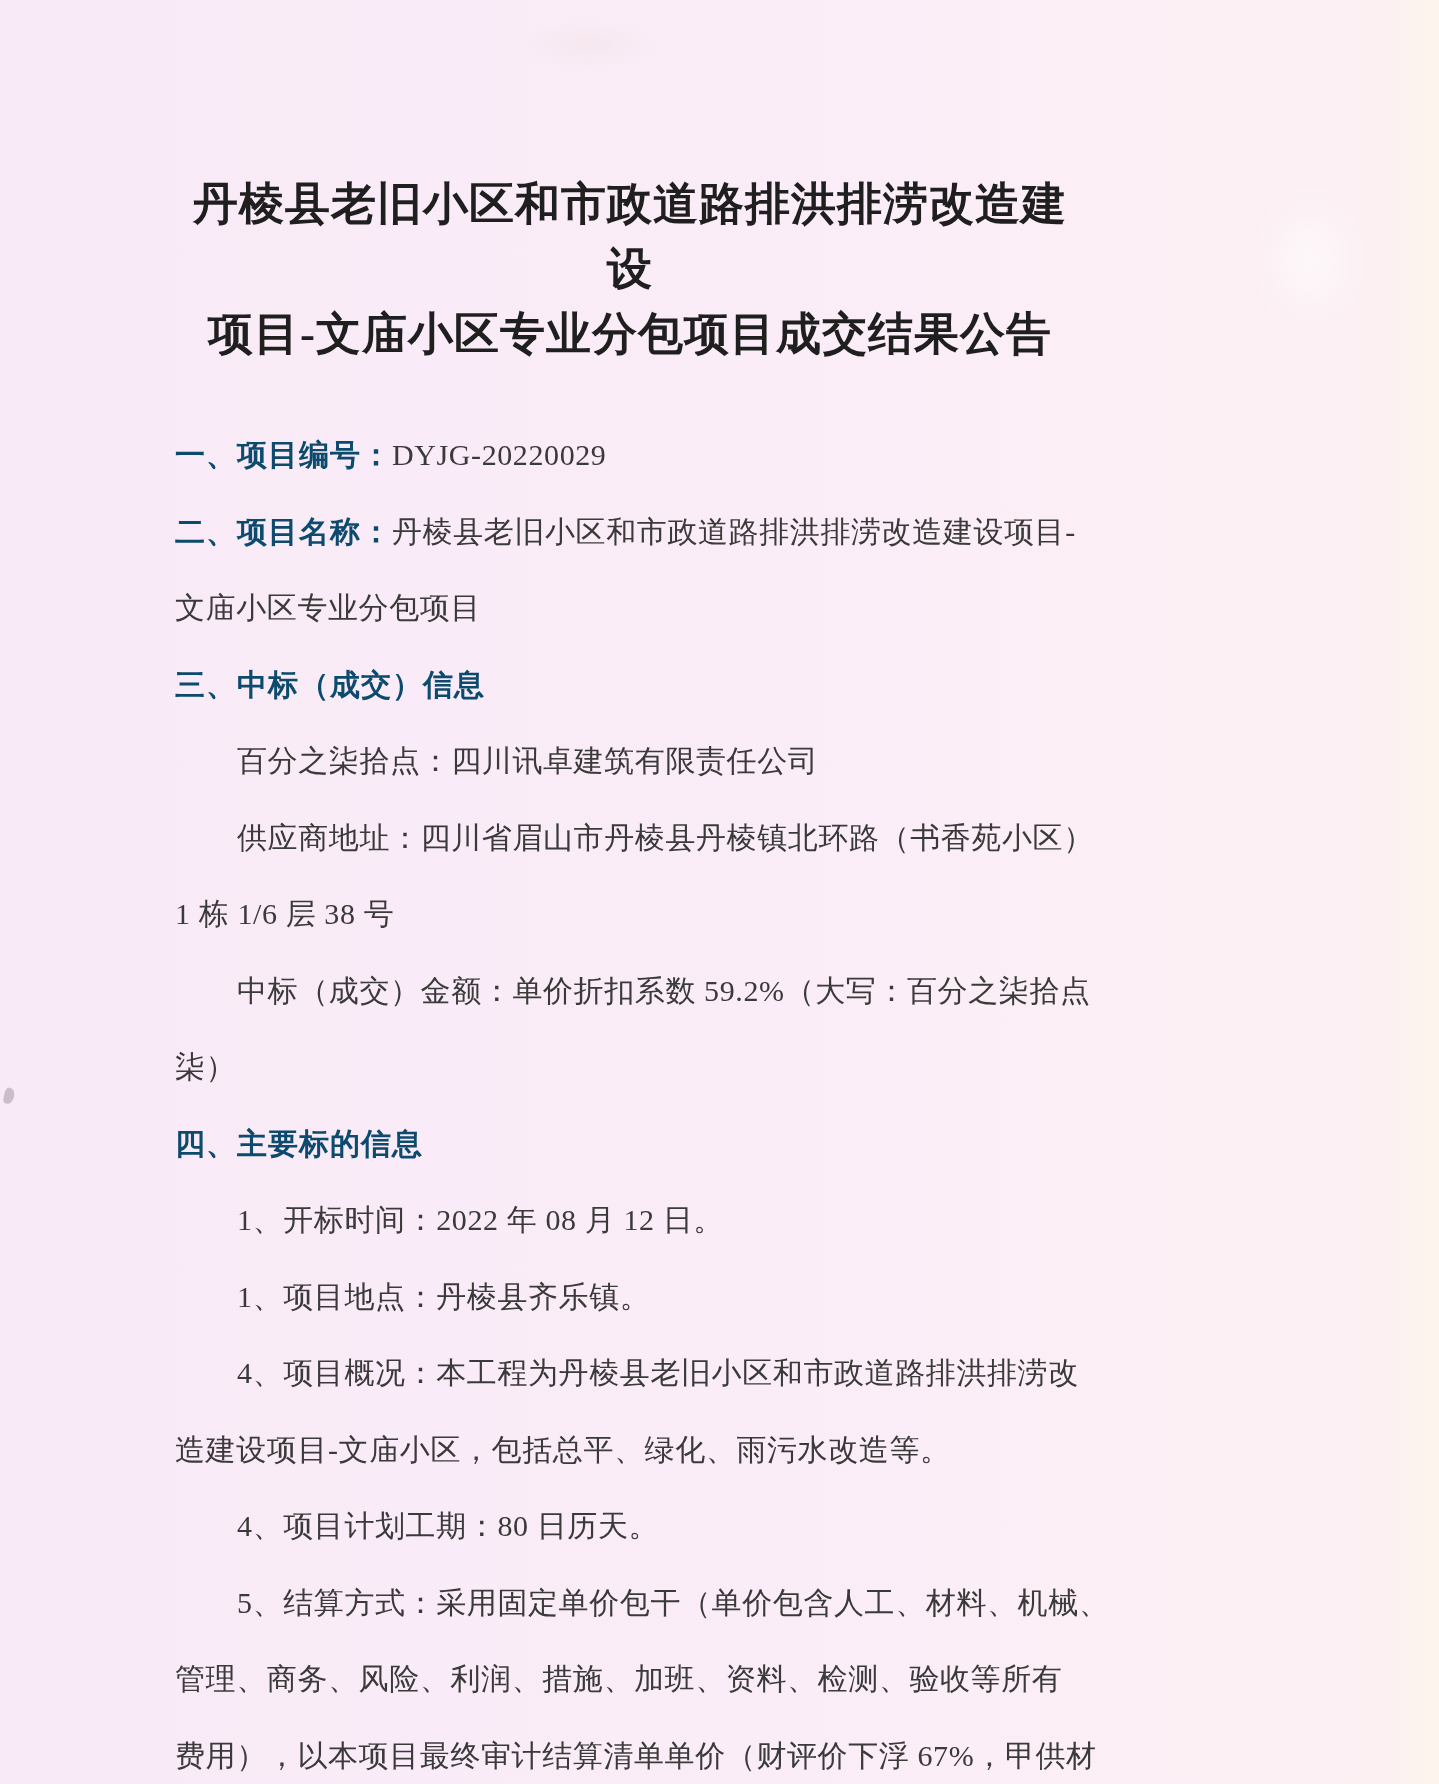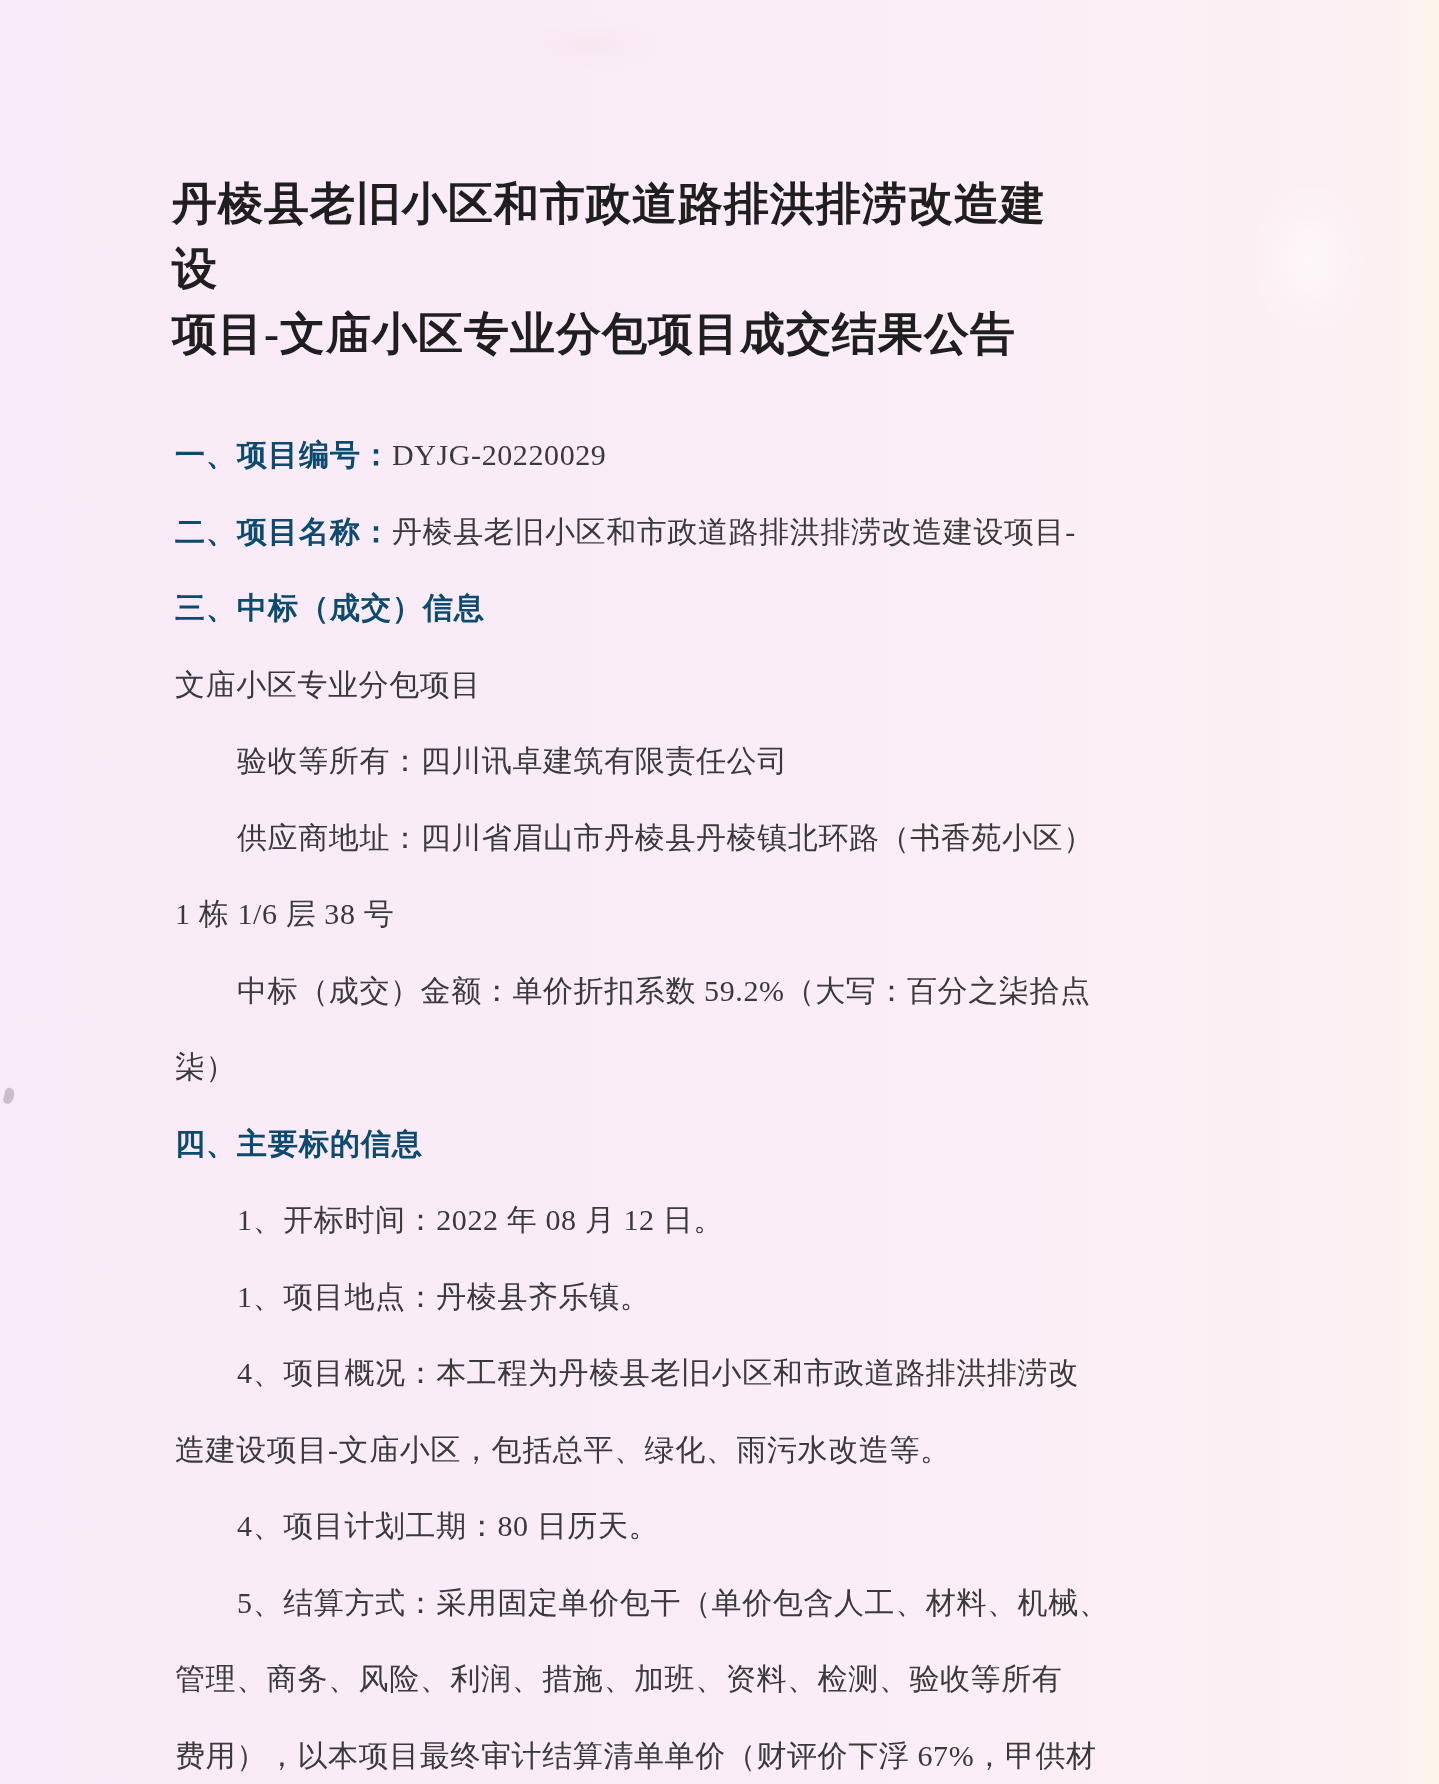--- a/index.html
+++ b/index.html
@@ -19,20 +19,21 @@
   }
   
   .blotch { position: absolute; border-radius: 50%; pointer-events: none; }
   .b1 { left: 520px; top: 20px; width: 140px; height: 50px; background: radial-gradient(ellipse, rgba(210,190,160,0.10), transparent 70%); }
   .b2 { left: 1250px; top: 180px; width: 120px; height: 160px; background: radial-gradient(ellipse, rgba(255,255,255,0.5), transparent 70%); }
   .b3 { left: 4px; top: 1088px; width: 10px; height: 16px; background: rgba(120,110,120,0.35); border-radius: 40% 60% 60% 40%; transform: rotate(14deg); }
 
   .doc-title {
     position: absolute;
     left: 172px; top: 172px; width: 916px;
+    text-align: center;
     font-weight: bold;
     font-size: 45px;
     line-height: 65px;
     letter-spacing: 1px;
     color: #1f1f1f;
   }
   .doc-body {
     position: absolute;
     left: 175px; top: 417px; width: 916px;
     font-size: 30px;
@@ -63,25 +64,25 @@
     <div>丹棱县老旧小区和市政道路排洪排涝改造建设</div>
     <div>项目-文庙小区专业分包项目成交结果公告</div>
   </div>
 
   <div class="doc-body">
 
     <div class="line"><span class="lbl">一、项目编号：</span><span class="txt">DYJG-20220029</span></div>
 
     <div class="line"><span class="lbl">二、项目名称：</span><span class="txt">丹棱县老旧小区和市政道路排洪排涝改造建设项目-</span></div>
 
+    <div class="line"><span class="txt">文庙小区专业分包项目</span></div>
+
     <div class="line"><span class="lbl">三、中标（成交）信息</span></div>
 
-    <div class="line"><span class="txt">文庙小区专业分包项目</span></div>
-
-    <div class="line ind"><span class="txt">验收等所有：四川讯卓建筑有限责任公司</span></div>
+    <div class="line ind"><span class="txt">百分之柒拾点：四川讯卓建筑有限责任公司</span></div>
 
     <div class="line ind"><span class="txt">供应商地址：四川省眉山市丹棱县丹棱镇北环路（书香苑小区）</span></div>
 
     <div class="line"><span class="txt">1 栋 1/6 层 38 号</span></div>
 
     <div class="line ind"><span class="txt">中标（成交）金额：单价折扣系数 59.2%（大写：百分之柒拾点</span></div>
 
     <div class="line"><span class="txt">柒）</span></div>
 
     <div class="line"><span class="lbl">四、主要标的信息</span></div>

